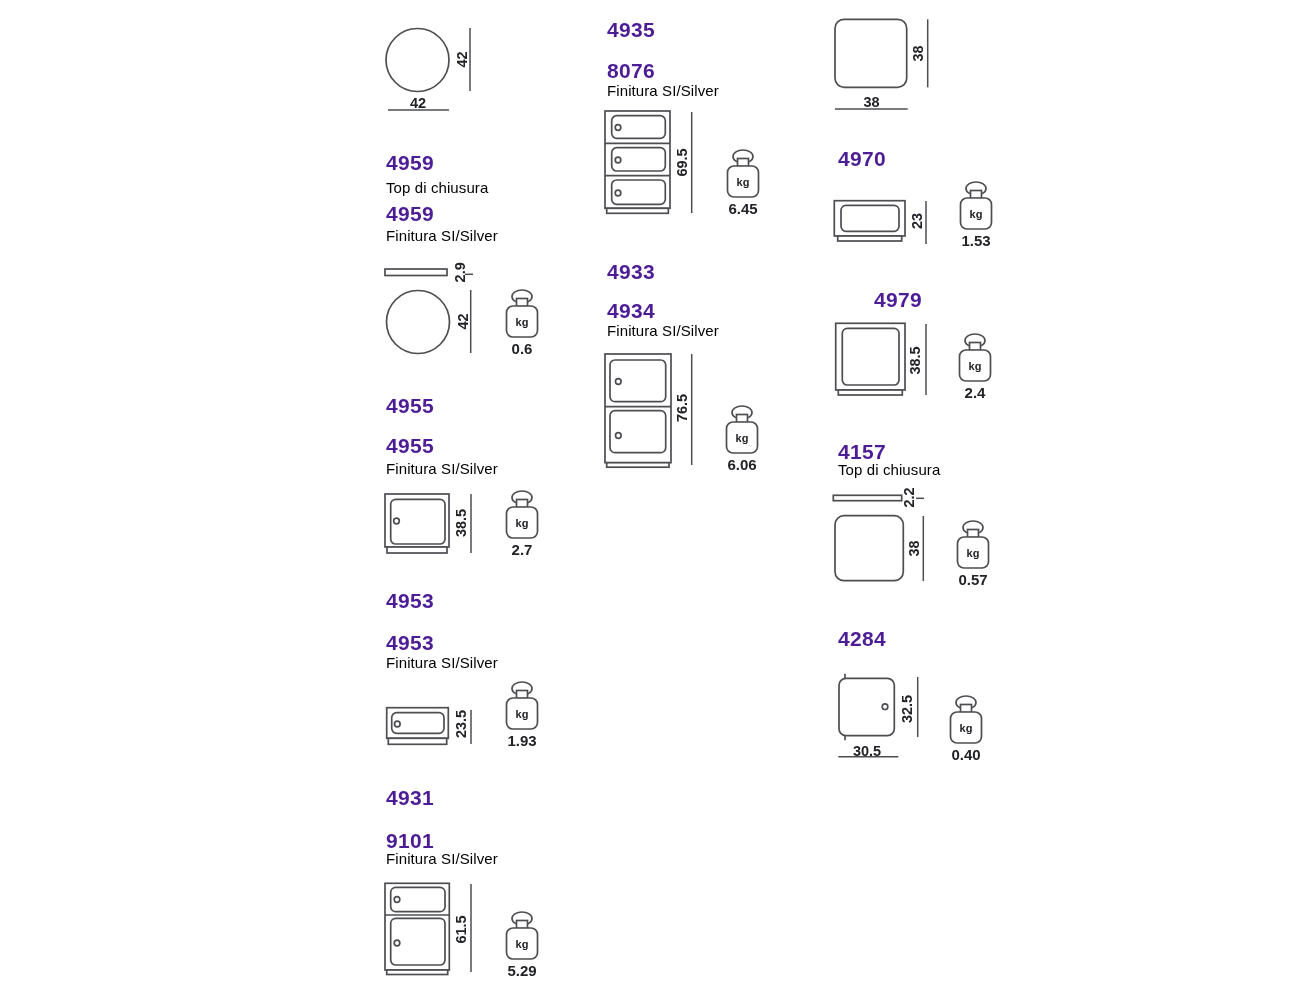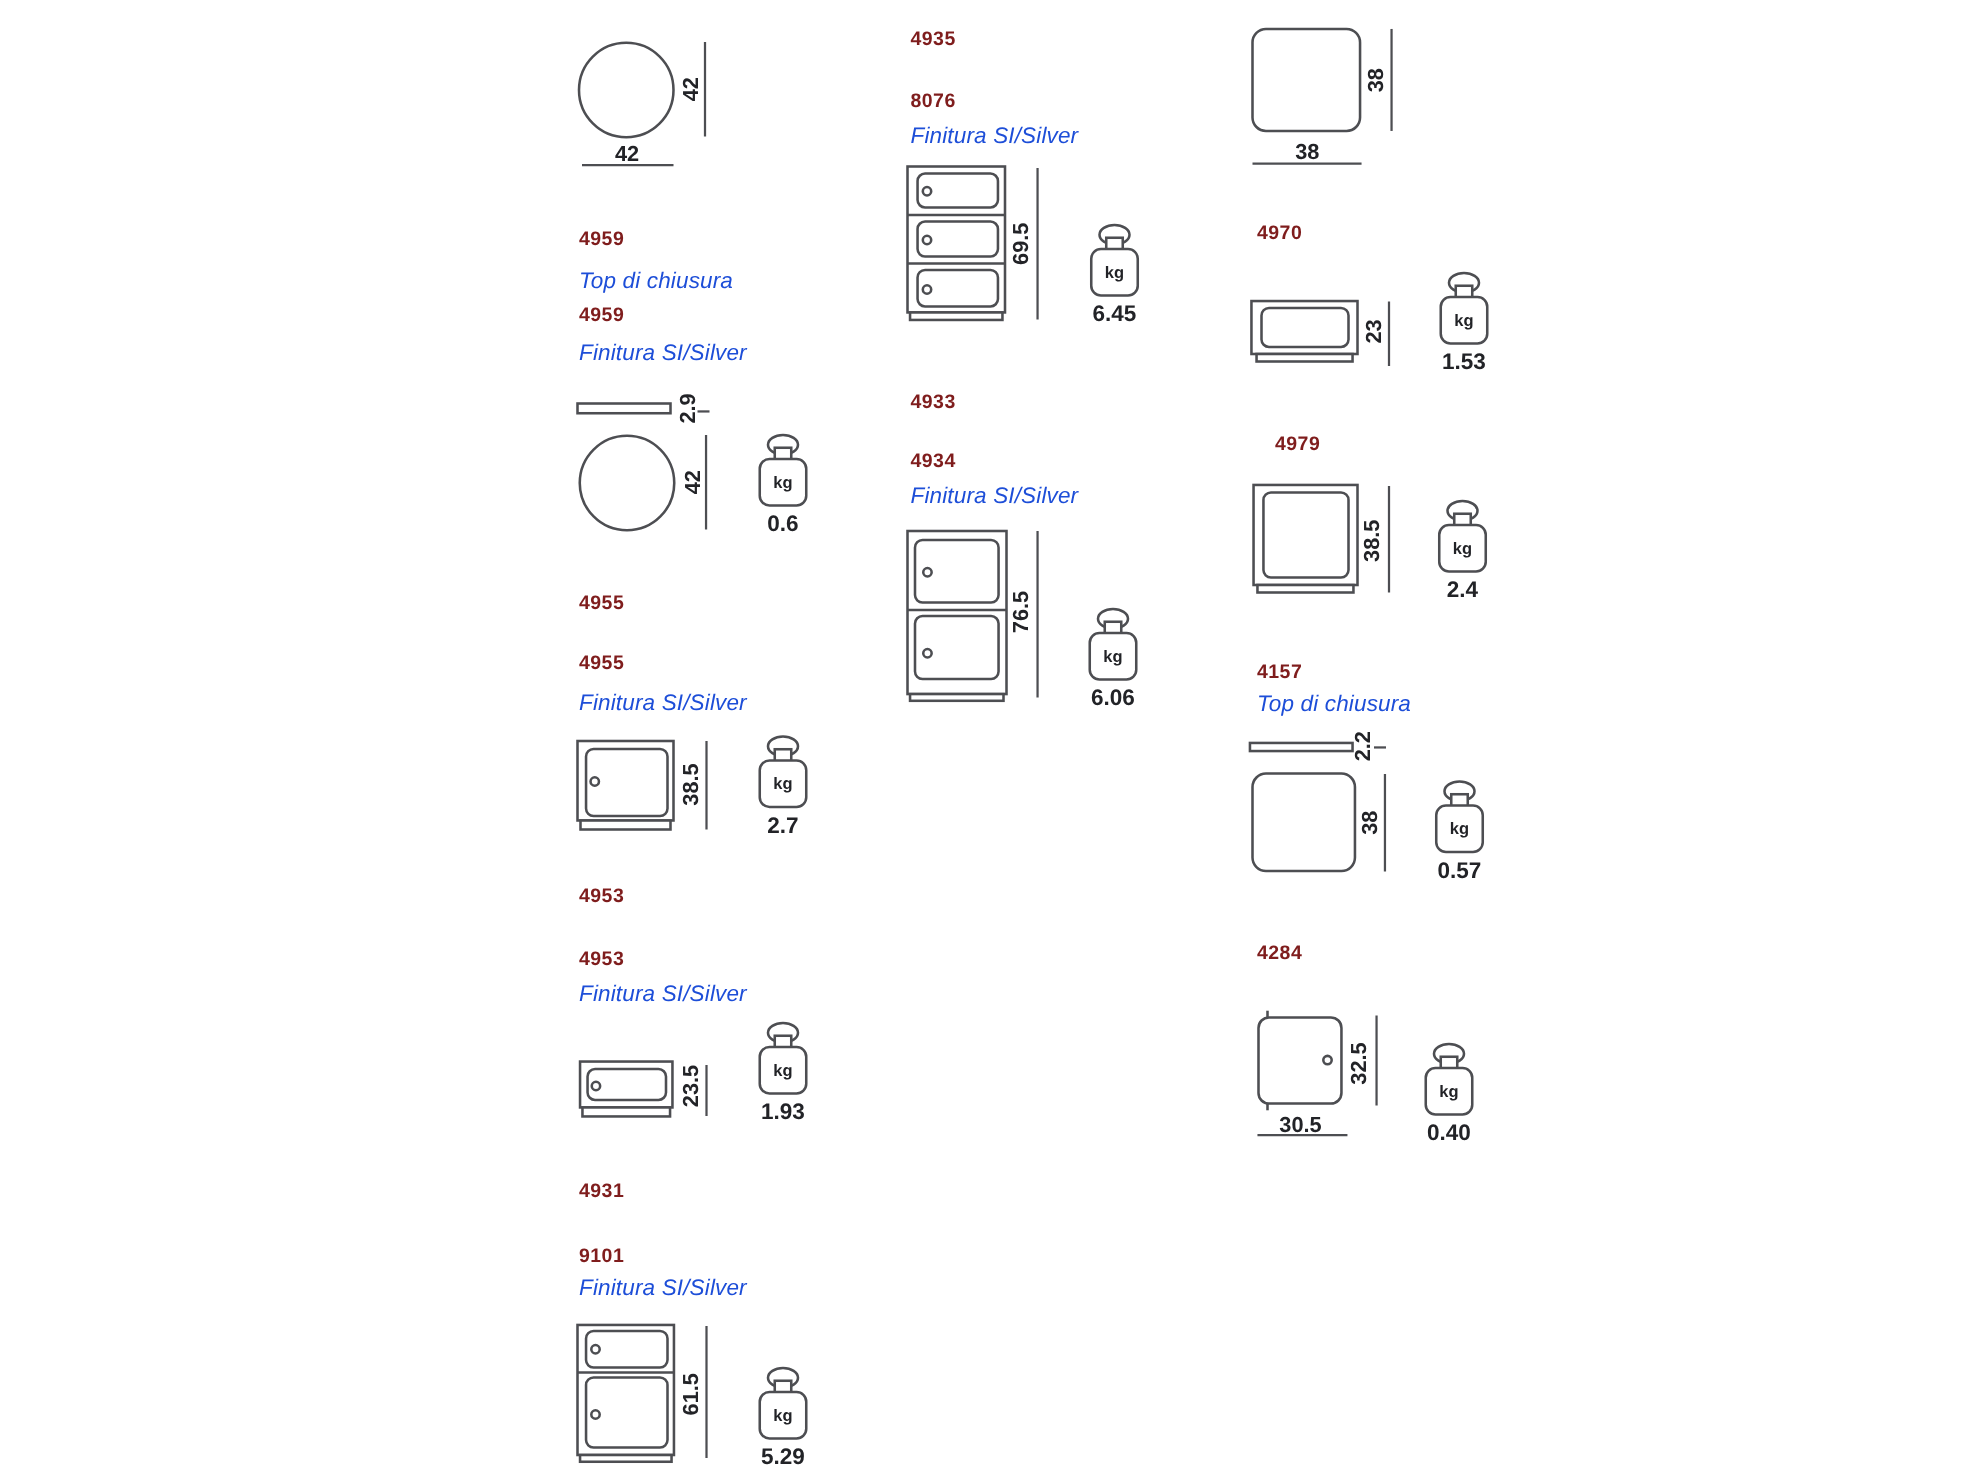--- a/index.html
+++ b/index.html
@@ -1,26 +1,26 @@
 <!DOCTYPE html>
 <html><head>
 <meta charset="utf-8">
 <style>
   html,body { margin:0; padding:0; background:#ffffff; }
   #canvas {
     position:relative; width:1314px; height:986px; background:#ffffff;
     font-family:"Liberation Sans",sans-serif; overflow:hidden;
   }
   .code {
-    position:absolute; font-weight:700; font-size:13px; line-height:1.05;
-    color:#7f1d1d; letter-spacing:0.3px; white-space:nowrap;
+    position:absolute; font-weight:700; font-size:21px; line-height:1.05;
+    color:#4c1d95; letter-spacing:0.3px; white-space:nowrap;
   }
   .sub {
     position:absolute; font-weight:400; font-size:15px; line-height:1.1;
-    color:#1d4ed8; letter-spacing:0.1px; white-space:nowrap;font-style:italic;
+    color:#000000; letter-spacing:0.1px; white-space:nowrap;
   }
   svg.draw { position:absolute; overflow:visible; }
   .ln  { fill:none; stroke:#4d4e52; stroke-width:1.7; }
   .lnw { fill:#ffffff; stroke:#4d4e52; stroke-width:1.7; }
   .dimline { stroke:#4d4e52; stroke-width:1.5; fill:none; }
   .dim {
     font-family:"Liberation Sans",sans-serif; font-weight:700; font-size:14.5px;
     fill:#222327; text-anchor:middle; dominant-baseline:central;
   }
   .kgt {
@@ -219,21 +219,21 @@
     <line class="dimline" x1="98" y1="5" x2="98" y2="48"></line>
     <text class="dim" transform="translate(88.5,25) rotate(-90)">23</text>
   </svg>
 
   <svg class="draw" style="left:956px;top:180px" width="40" height="78" viewBox="0 0 40 78">
     <use href="#wshape"></use>
     <text class="kgt" x="20" y="34">kg</text>
     <text class="wval" x="20" y="66">1.53</text>
   </svg>
 
-  <div class="code" style="left:850px;top:289px">4979</div>
+  <div class="code" style="left:874px;top:289px">4979</div>
 
   <svg class="draw" style="left:828px;top:320px" width="115" height="80" viewBox="0 0 115 80">
     <g>
       <rect class="ln" x="7.7" y="3.3" width="69.3" height="66.7"></rect>
       <rect class="ln" x="14.3" y="8.3" width="56.7" height="56.7" rx="5"></rect>
       <rect class="lnw" x="10.3" y="70" width="64" height="5"></rect>
     </g>
     <line class="dimline" x1="98" y1="4" x2="98" y2="75"></line>
     <text class="dim" transform="translate(87,40.5) rotate(-90)">38.5</text>
   </svg>

